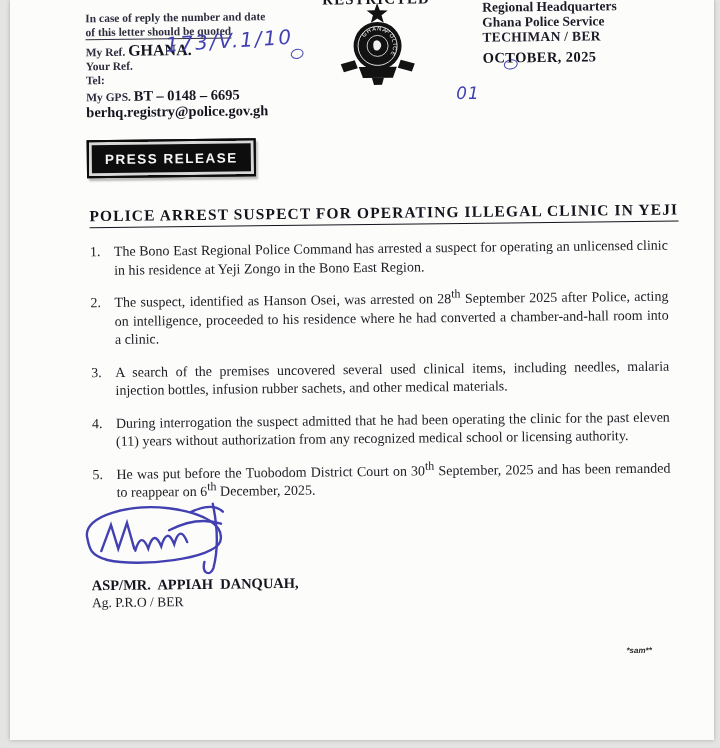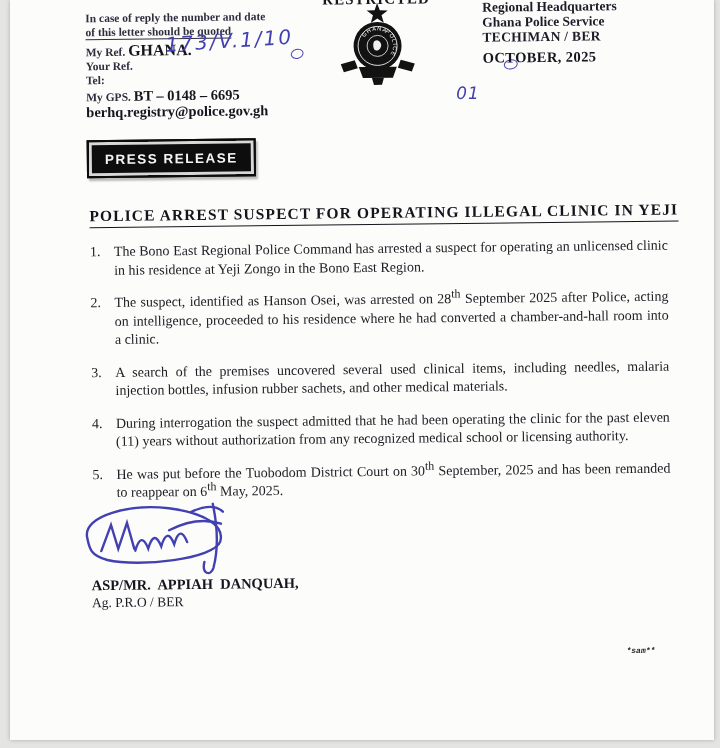--- a/index.html
+++ b/index.html
@@ -61,21 +61,21 @@
   
   .list{left:80px;top:240px;width:578px;color:#1d1d24;}
   .item{display:flex;margin-bottom:14px;font-size:14px;line-height:18.5px;}
   .item .num{flex:0 0 24px;}
   .item .txt{flex:1;text-align:justify;}
   .item sup{font-size:12px;line-height:0;}
   
   .sig-svg{left:60px;top:496px;}
   .sig-name{left:78px;top:574px;font-size:14.5px;font-weight:bold;color:#15151f;white-space:pre;}
   .sig-title{left:78px;top:592px;font-size:13.5px;color:#1d1d24;}
-  .footer-mark{left:612px;top:649px;font-family:Liberation Mono, monospace;font-style:italic;font-weight:bold;font-size:8px;color:#2a2a2a;}
+  .footer-mark{left:612px;top:649px;font-family:Liberation Sans, sans-serif;font-style:italic;font-weight:bold;font-size:8px;color:#2a2a2a;}
   .crest{left:320px;top:3px;}
 </style>
 </head>
 <body>
 
 <div class="paper">
   <div class="sheet">
 
     <div class="abs classification">RESTRICTED</div>
 
@@ -136,21 +136,21 @@
         <div class="item">
           <span class="num">3.</span>
           <span class="txt"><span>A search of the premises uncovered several used clinical items, including needles, malaria injection bottles, infusion rubber sachets, and other medical materials.</span></span>
         </div>
         <div class="item">
           <span class="num">4.</span>
           <span class="txt"><span>During interrogation the suspect admitted that he had been operating the clinic for the past eleven (11) years without authorization from any recognized medical school or licensing authority.</span></span>
         </div>
         <div class="item">
           <span class="num">5.</span>
-          <span class="txt"><span>He was put before the Tuobodom District Court on 30</span><sup>th</sup><span> September, 2025 and has been remanded to reappear on 6</span><sup>th</sup><span> May, 2025.</span></span>
+          <span class="txt"><span>He was put before the Tuobodom District Court on 30</span><sup>th</sup><span> September, 2025 and has been remanded to reappear on 6</span><sup>th</sup><span> December, 2025.</span></span>
         </div>
       </div>
 
     <svg class="abs sig-svg" width="210" height="84" viewBox="0 0 210 84">
       <g fill="none" stroke="#4341b2" stroke-width="2.4" stroke-linecap="round">
         <path d="M14,38 C10,16 58,5 96,10 C132,15 152,28 147,44 C141,61 66,69 34,61 C16,56 16,48 14,38 Z"></path>
         <path d="M28,52 L38,26 L45,50 L54,24 L61,50"></path>
         <path d="M62,52 q6,-20 13,-2 q6,-20 13,-2 q6,-20 13,-2 q6,-20 13,-2"></path>
         <path d="M118,14 q22,-10 32,0"></path>
         <path d="M140,6 C144,26 146,48 140,70 C137,79 128,76 131,64"></path>

